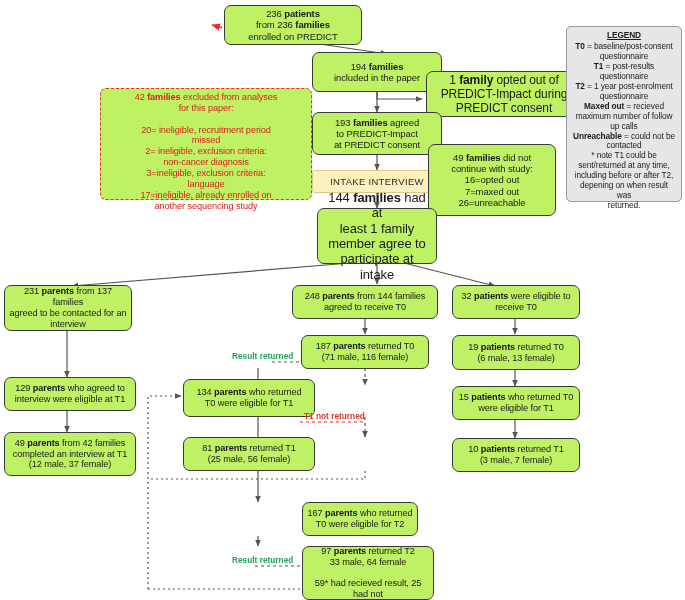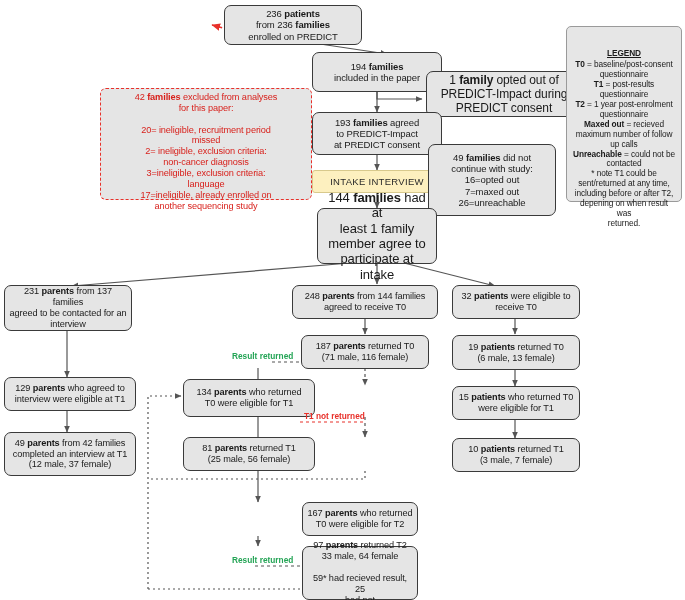--- a/index.html
+++ b/index.html
@@ -21,21 +21,21 @@
     top: 0;
     width: 685px;
     height: 600px;
     pointer-events: none;
   }
   .node {
     position: absolute;
     box-sizing: border-box;
     border: 1.2px solid #3a3a3a;
     border-radius: 7px;
-    background: #e5e5e5;
+    background: #bef264;
     color: #1a1a1a;
     display: flex;
     align-items: center;
     justify-content: center;
     text-align: center;
     padding: 3px 4px;
     line-height: 1.18;
     letter-spacing: -0.1px;
   }
   .node .txt { display: block; width: 100%; }
@@ -53,21 +53,21 @@
     border-radius: 3px;
     color: #2a2a2a;
     letter-spacing: 0.3px;
   }
   .node.legend {
     background: #e6e6e6;
     border: 1.2px solid #9a9a9a;
     border-radius: 5px;
     align-items: flex-start;
     color: #1a1a1a;
-    padding: 22px 5px;
+    padding: 4px 5px;
   }
   .legend .lg-title {
     font-weight: bold;
     text-decoration: underline;
     display: block;
     margin-bottom: 1px;
   }
   .edge-label {
     position: absolute;
     white-space: nowrap;
@@ -296,21 +296,21 @@
       </span>
   </div>
 
   <div class="node" style="left:302px; top:502px; width:116px; height:34px; font-size:9.2px;">
     <span class="txt">
         <span style="display: block;"><span>167 </span><b>parents</b><span> who returned</span></span>
         <span style="display: block;"><span>T0 were eligible for T2</span></span>
       </span>
   </div>
 
-  <div class="node" style="left:302px; top:546px; width:116px; height:54px; font-size:9.2px;">
+  <div class="node" style="left:302px; top:546px; width:132px; height:54px; font-size:9.2px;">
     <span class="txt">
         <span style="display: block;"><span>97 </span><b>parents</b><span> returned T2</span></span>
         <span style="display: block;"><span>33 male, 64 female</span></span>
         <span style="display: block;"><span>&nbsp;</span></span>
         <span style="display: block;"><span>59* had recieved result, 25</span></span>
         <span style="display: block;"><span>had not</span></span>
       </span>
   </div>
 
   <div class="node legend" style="left:566px; top:26px; width:116px; height:176px; font-size:8.3px; line-height:1.2;">

